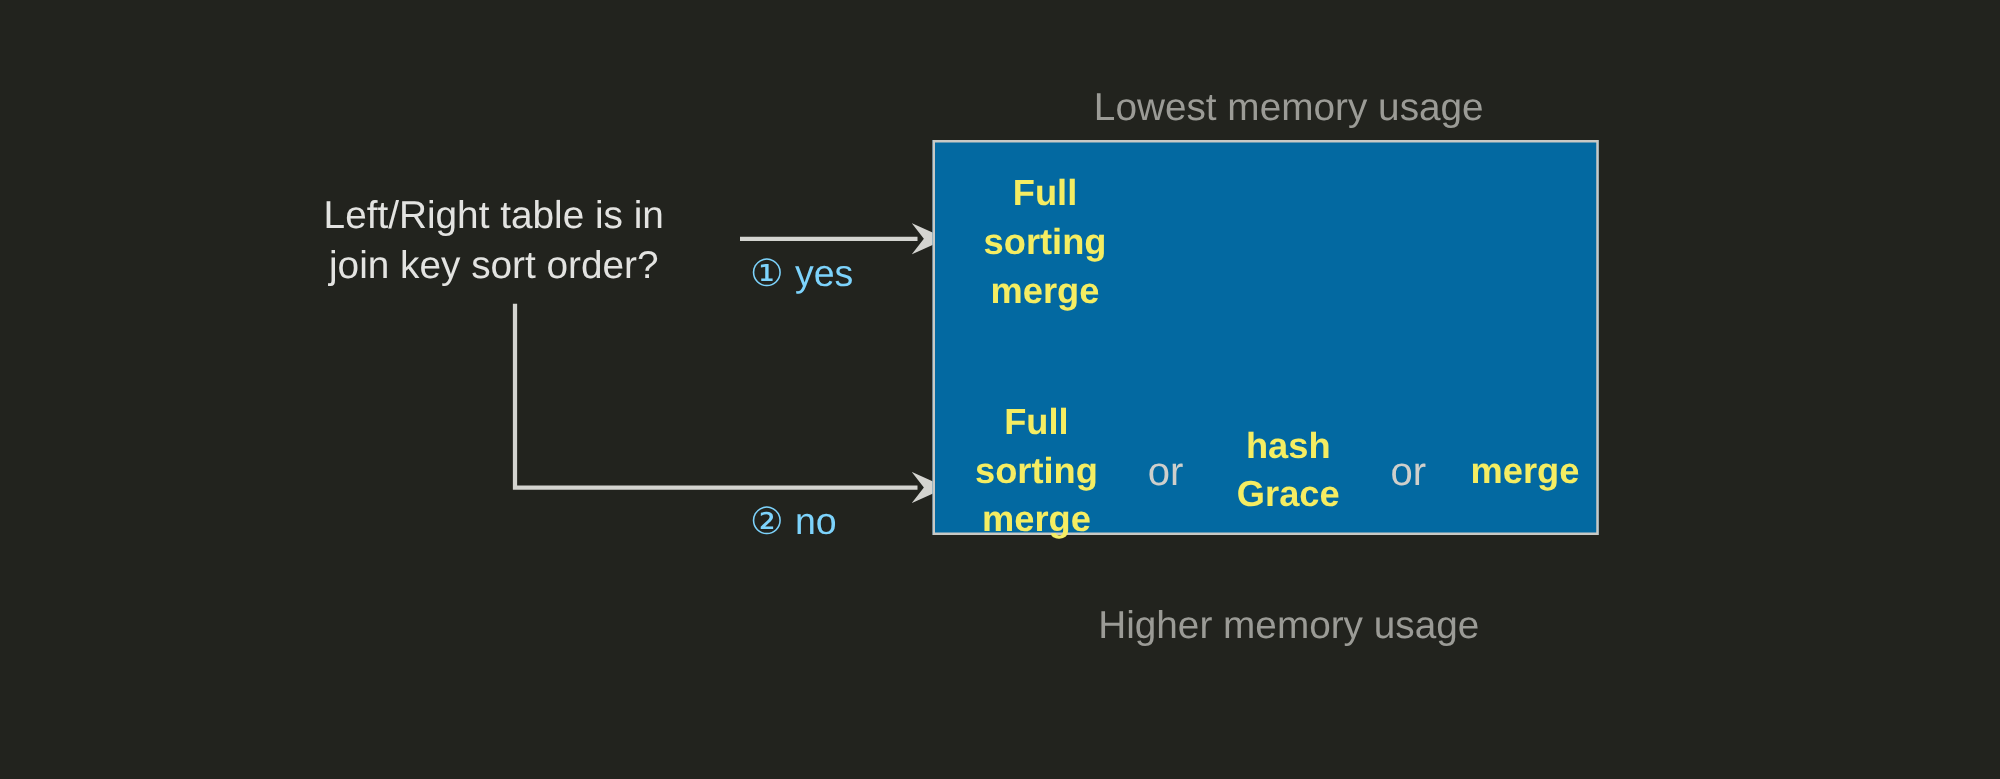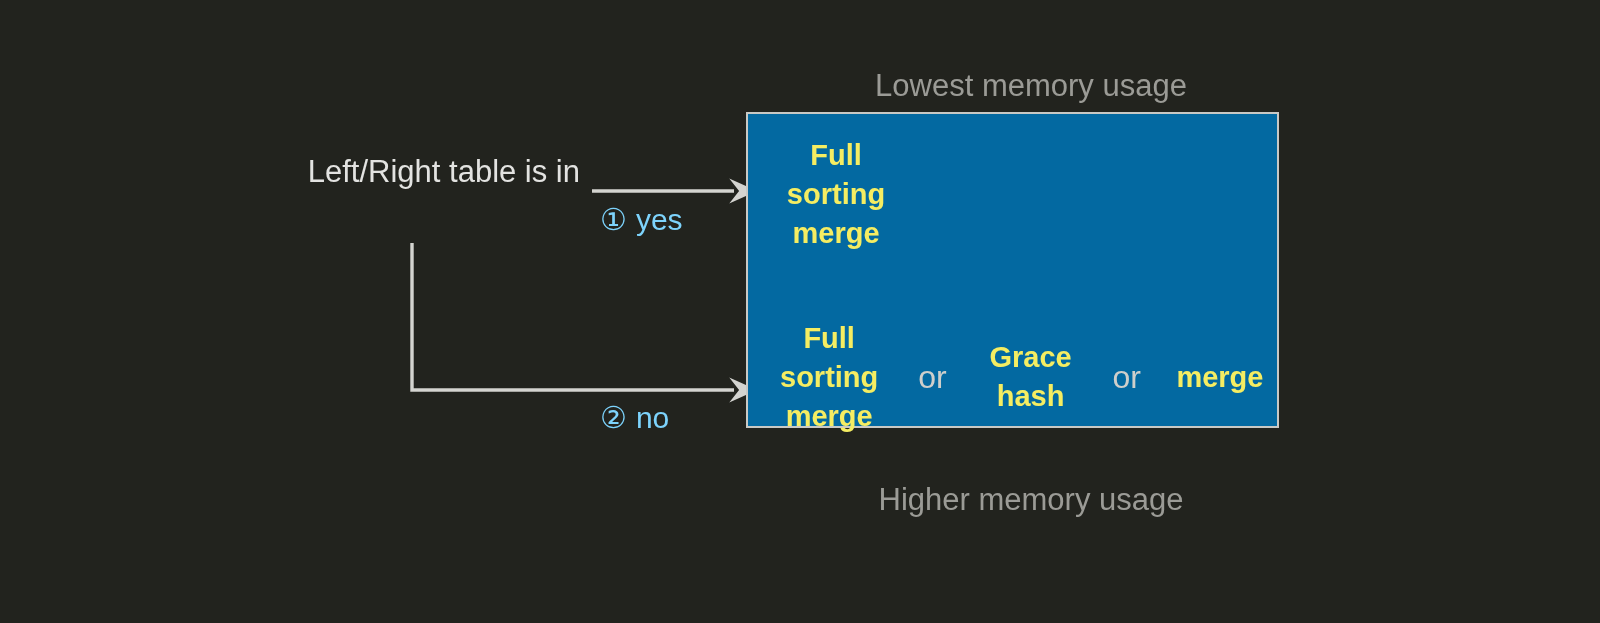--- a/index.html
+++ b/index.html
@@ -16,21 +16,21 @@
     font-family: "Liberation Sans", sans-serif;
     -webkit-font-smoothing: antialiased;
   }
 
   
   .question {
     position: absolute;
     left: 210px;
     top: 152px;
     width: 370px;
-    text-align: right;
+    text-align: center;
     color: #e3e3e1;
     font-size: 31px;
     line-height: 1.28;
     font-weight: 400;
     white-space: nowrap;
   }
   .question .q-line { display: block; }
 
   
   .branch-label {
@@ -125,20 +125,21 @@
   #tier-high .conj.conj-2        { margin-left: 28px; }
   #tier-high .option.opt-partial { margin-left: 22px; width: 125px; }
 </style>
 </head>
 <body>
 
 <div id="stage">
 
   <div class="question">
     <span class="q-line">Left/Right table is in</span>
+    <span class="q-line">join key sort order?</span>
   </div>
 
   <svg id="connectors" viewBox="0 0 1600 623" xmlns="http://www.w3.org/2000/svg">
     <defs>
       <marker id="arrowhead" markerWidth="9" markerHeight="8" refX="1.4" refY="4" orient="auto" markerUnits="strokeWidth">
         <path d="M0,0.3 L8.2,4 L0,7.7 L2.9,4 Z" fill="#d4d4d0"></path>
       </marker>
     </defs>
 
     <line x1="592" y1="191" x2="734" y2="191" stroke="#d4d4d0" stroke-width="3.4" marker-end="url(#arrowhead)"></line>
@@ -167,22 +168,22 @@
     </div>
 
     <div class="tier" id="tier-high">
       <div class="option opt-fsm">
         <span class="opt-line">Full</span>
         <span class="opt-line">sorting</span>
         <span class="opt-line">merge</span>
       </div>
       <div class="conj conj-1">or</div>
       <div class="option opt-grace">
+        <span class="opt-line">hash</span>
         <span class="opt-line">Grace</span>
-        <span class="opt-line">hash</span>
       </div>
       <div class="conj conj-2">or</div>
       <div class="option opt-partial">
         <span class="opt-line">merge</span>
       </div>
     </div>
 
   </div>
 </div>
 

